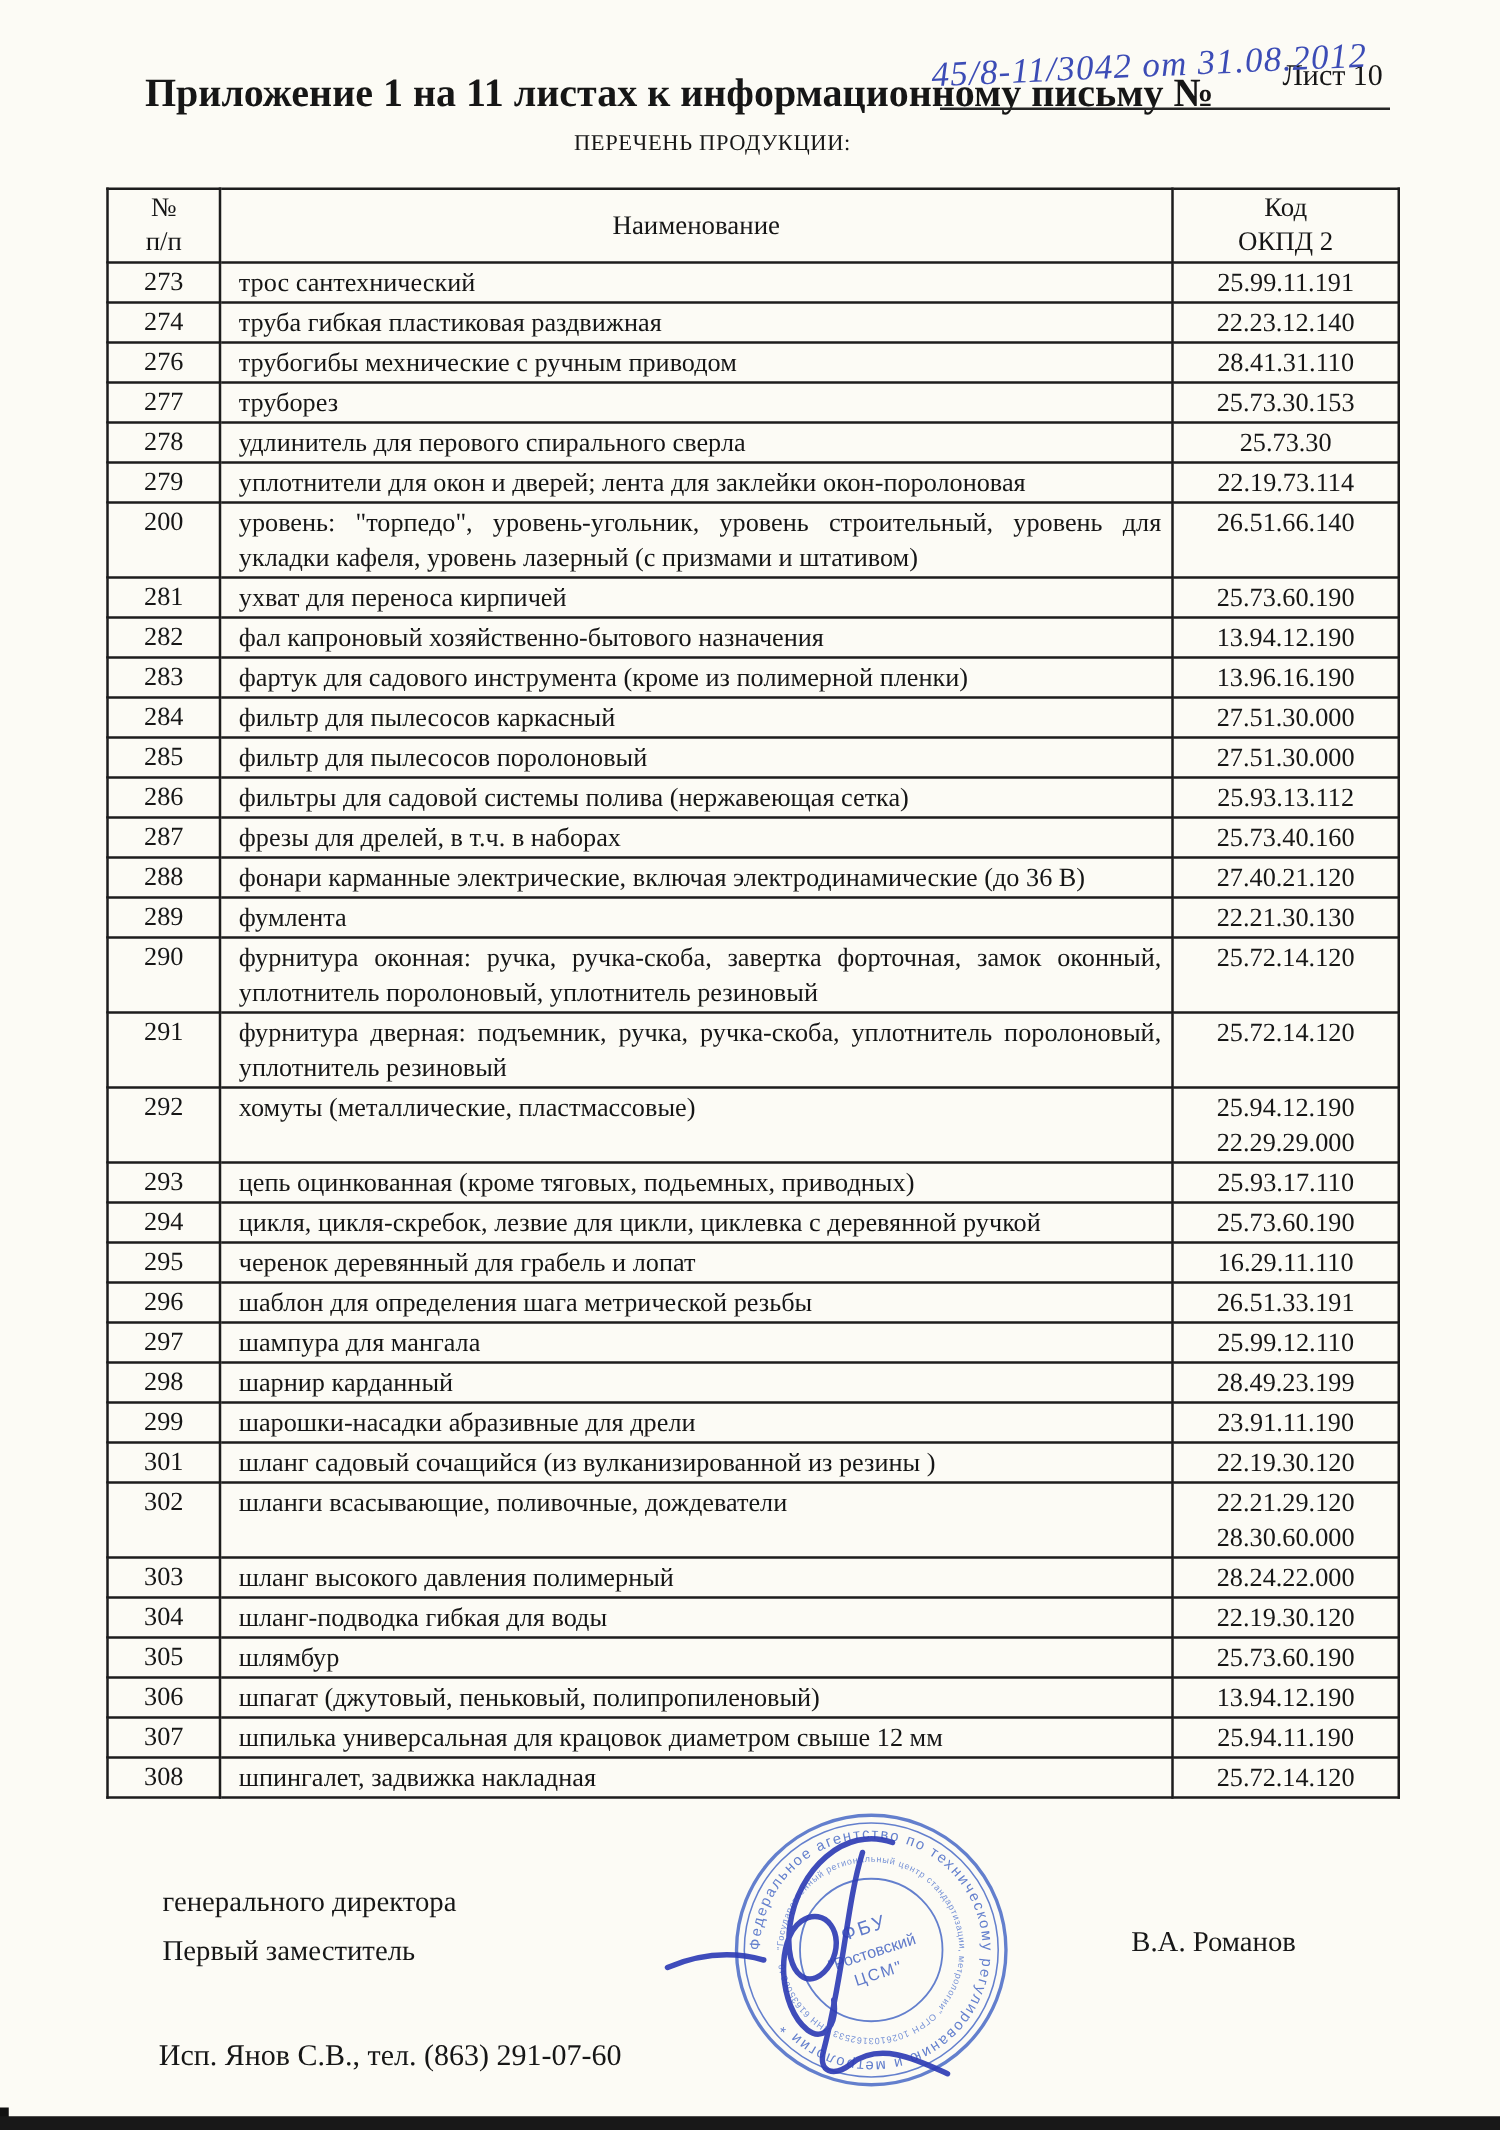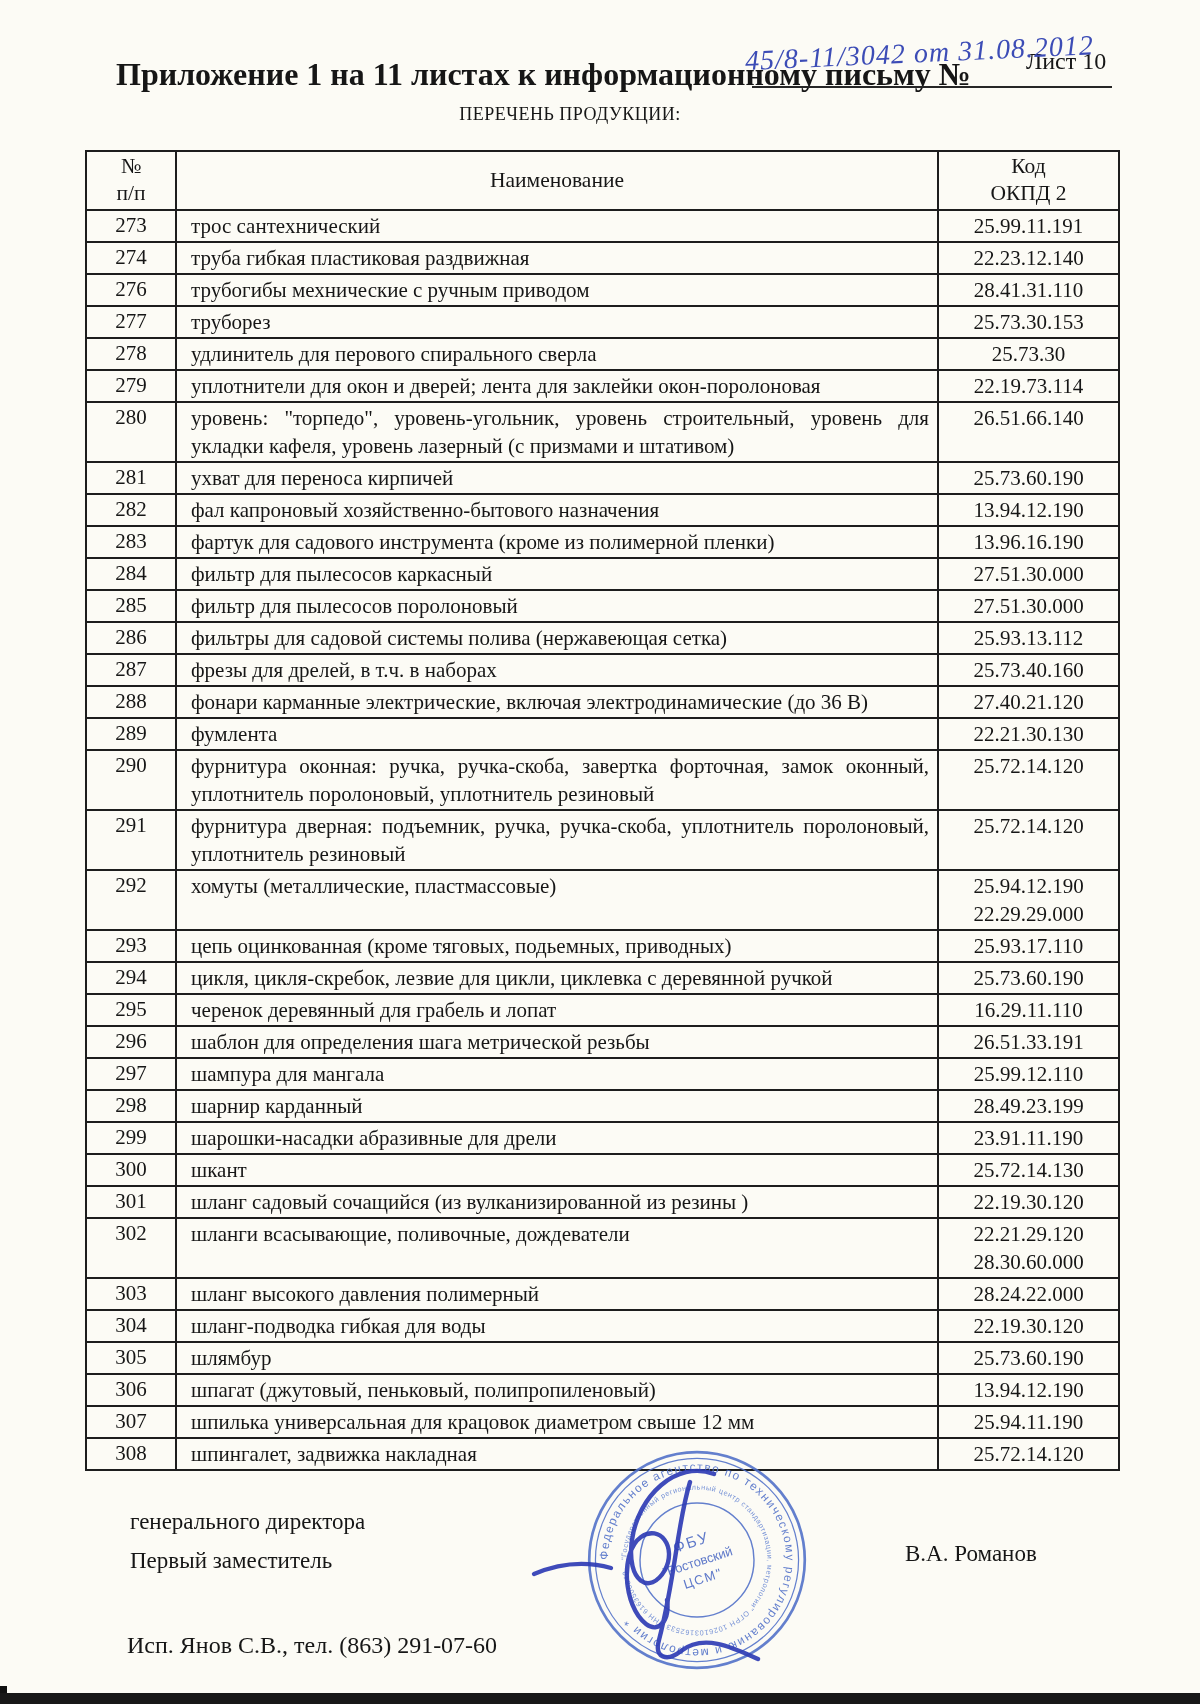--- a/index.html
+++ b/index.html
@@ -109,21 +109,21 @@
           </td>
         </tr>
         <tr>
           <td class="c-num">279</td>
           <td class="c-name">уплотнители для окон и дверей; лента для заклейки окон-поролоновая</td>
           <td class="c-code">
             <div>22.19.73.114</div>
           </td>
         </tr>
         <tr>
-          <td class="c-num">280</td>
+          <td class="c-num">200</td>
           <td class="c-name">уровень: "торпедо", уровень-угольник, уровень строительный, уровень для укладки кафеля, уровень лазерный (с призмами и штативом)</td>
           <td class="c-code">
             <div>26.51.66.140</div>
           </td>
         </tr>
         <tr>
           <td class="c-num">281</td>
           <td class="c-name">ухват для переноса кирпичей</td>
           <td class="c-code">
             <div>25.73.60.190</div>
@@ -247,27 +247,20 @@
           <td class="c-name">шарнир карданный</td>
           <td class="c-code">
             <div>28.49.23.199</div>
           </td>
         </tr>
         <tr>
           <td class="c-num">299</td>
           <td class="c-name">шарошки-насадки абразивные для дрели</td>
           <td class="c-code">
             <div>23.91.11.190</div>
-          </td>
-        </tr>
-        <tr>
-          <td class="c-num">300</td>
-          <td class="c-name">шкант</td>
-          <td class="c-code">
-            <div>25.72.14.130</div>
           </td>
         </tr>
         <tr>
           <td class="c-num">301</td>
           <td class="c-name">шланг садовый сочащийся (из вулканизированной из резины )</td>
           <td class="c-code">
             <div>22.19.30.120</div>
           </td>
         </tr>
         <tr>

